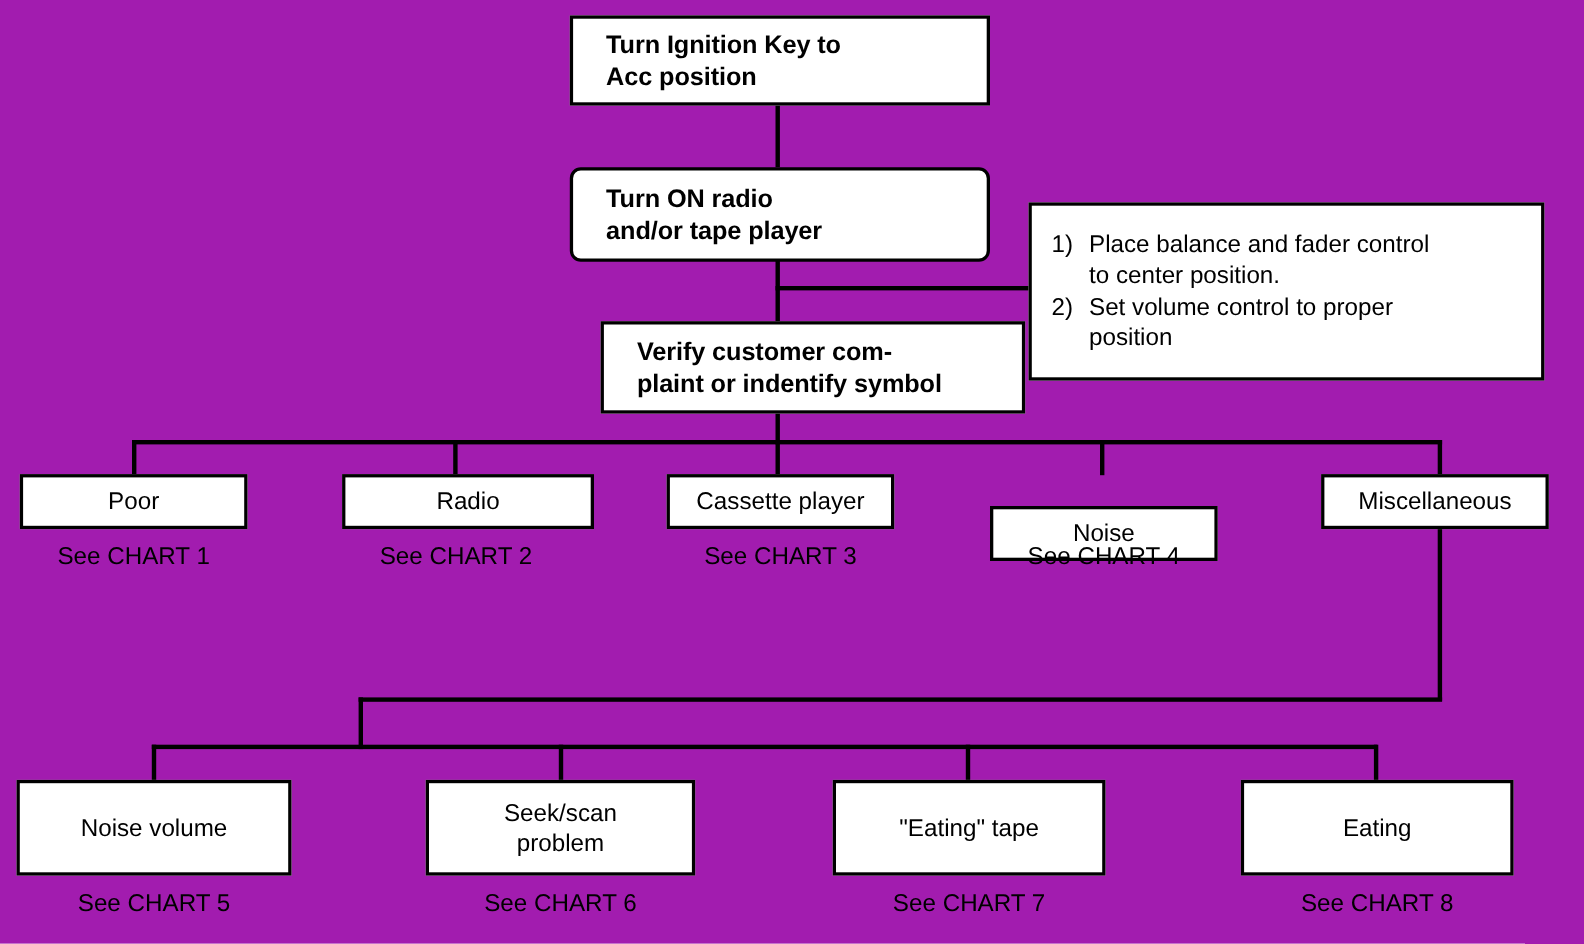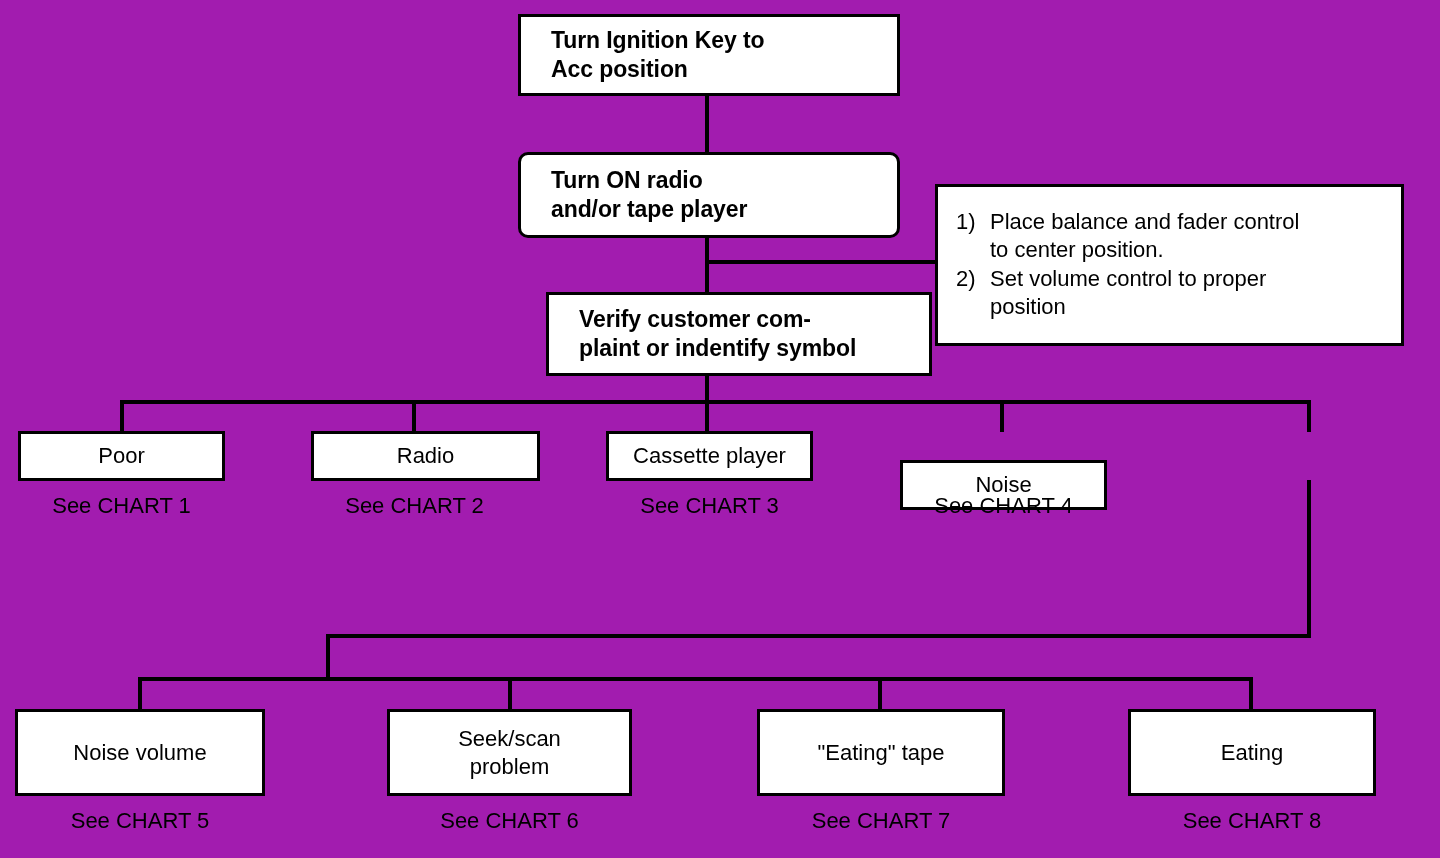--- a/index.html
+++ b/index.html
@@ -166,20 +166,23 @@
   <div class="node plain" style="left:606px; top:431px; width:207px; height:50px;">
     <span class="txt">Cassette player</span>
   </div>
   <div class="caption" style="left:606px; top:493px; width:207px;">See CHART 3</div>
 
   <div class="node plain" style="left:900px; top:431px; width:207px; height:50px;margin-top:29px;">
     <span class="txt">Noise</span>
   </div>
   <div class="caption" style="left:900px; top:493px; width:207px;">See CHART 4</div>
 
+  <div class="node plain" style="left:1201px; top:431px; width:207px; height:50px;">
+    <span class="txt">Miscellaneous</span>
+  </div>
 
   <div class="node plain" style="left:15px; top:709px; width:250px; height:87px;">
     <span class="txt">Noise volume</span>
   </div>
   <div class="caption" style="left:15px; top:808px; width:250px;">See CHART 5</div>
 
   <div class="node plain" style="left:387px; top:709px; width:245px; height:87px;">
     <span class="txt">Seek/scan
 problem</span>
   </div>

